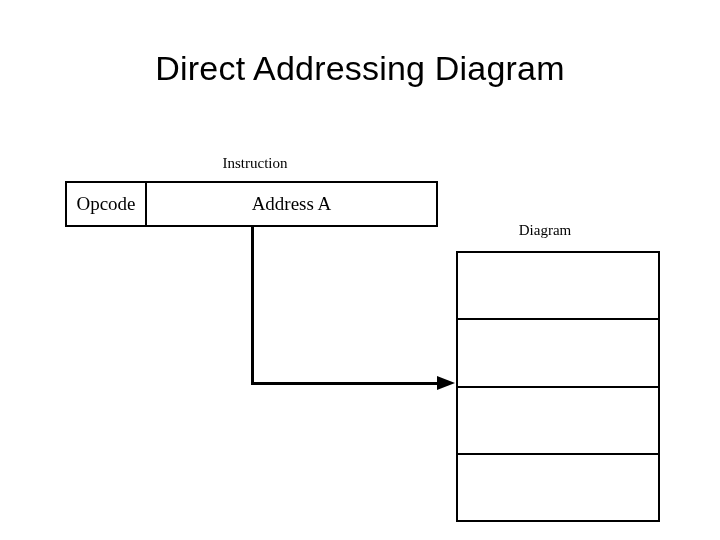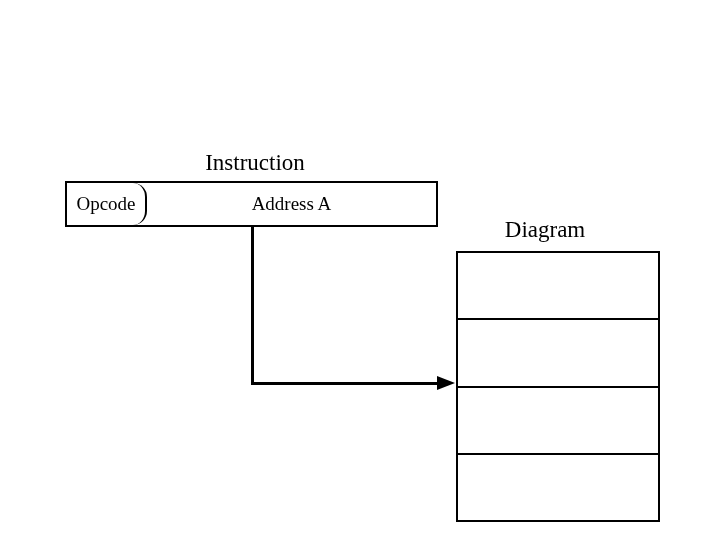--- a/index.html
+++ b/index.html
@@ -29,21 +29,21 @@
     font-weight: 400;
     letter-spacing: 0.2px;
     line-height: 40px;
     white-space: nowrap;
   }
 
   
   .caption {
     position: absolute;
     font-family: "Liberation Serif", "DejaVu Serif", serif;
-    font-size: 23px;
+    font-size: 15px;
     line-height: 22px;
     white-space: nowrap;
     text-align: center;
   }
   .caption-instruction {
     left: 155px;
     top: 152px;
     width: 200px;
   }
   .caption-memory {
@@ -70,21 +70,20 @@
     justify-content: center;
     font-family: "Liberation Serif", "DejaVu Serif", serif;
     font-size: 19px;
     line-height: 20px;
     box-sizing: border-box;
     white-space: nowrap;
   }
   .instr-cell-opcode {
     width: 80px;
     border-right: 2px solid #000000;
-    border-radius: 14px;
   }
   .instr-cell-address {
     flex: 1 1 auto;
   }
 
   
   .memory-box {
     position: absolute;
     left: 456px;
     top: 251px;
@@ -138,20 +137,21 @@
     border-top: 7px solid transparent;
     border-bottom: 7px solid transparent;
     border-left: 18px solid #000000;
   }
 </style>
 </head>
 <body>
 
 <div id="canvas">
 
+  <div class="title">Direct Addressing Diagram</div>
 
   <div class="caption caption-instruction">Instruction</div>
 
   <div class="instruction-box">
     <div class="instr-cell instr-cell-opcode">Opcode</div>
     <div class="instr-cell instr-cell-address">Address A</div>
   </div>
 
   <div class="caption caption-memory">Diagram</div>
 

